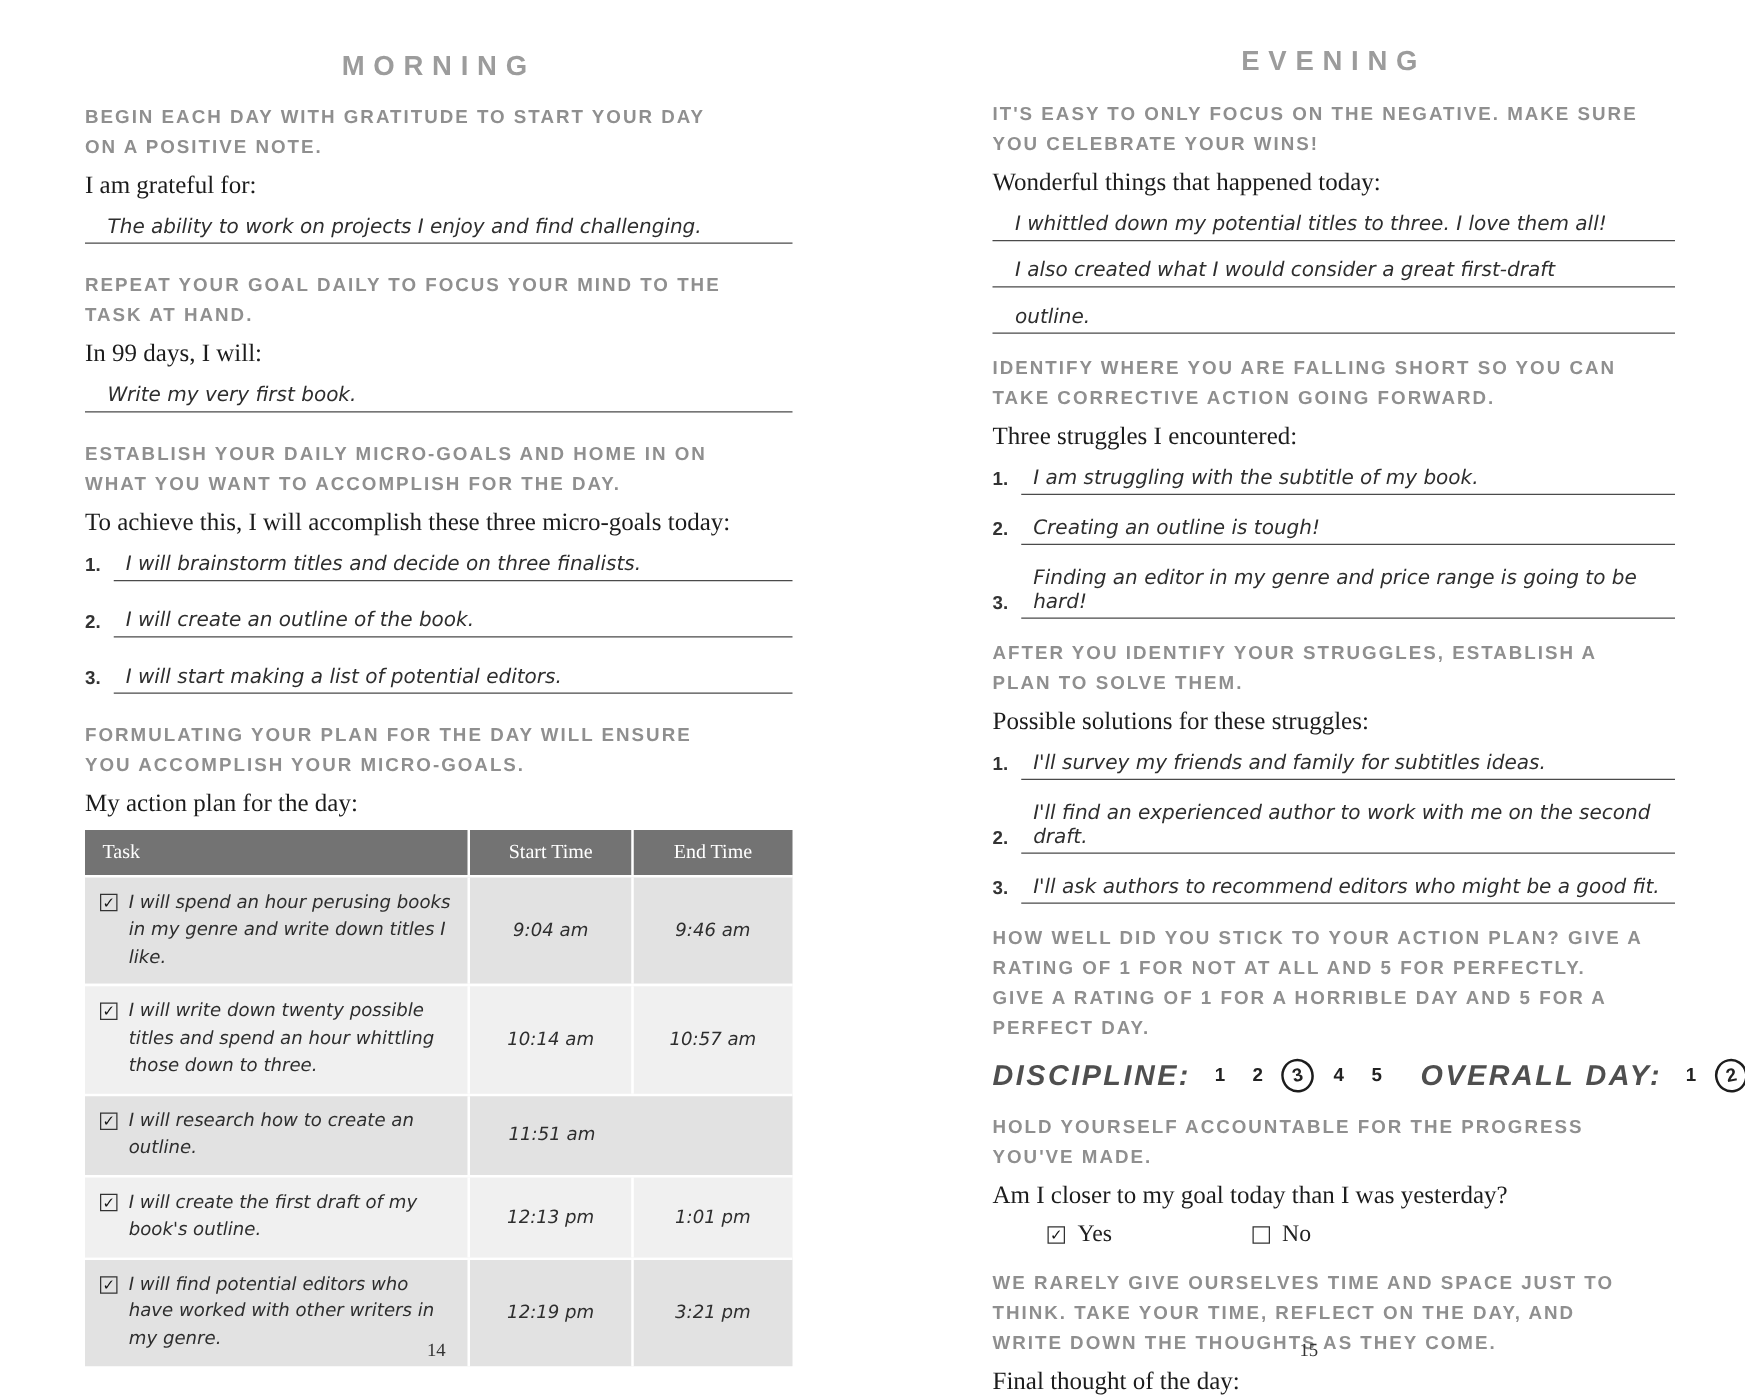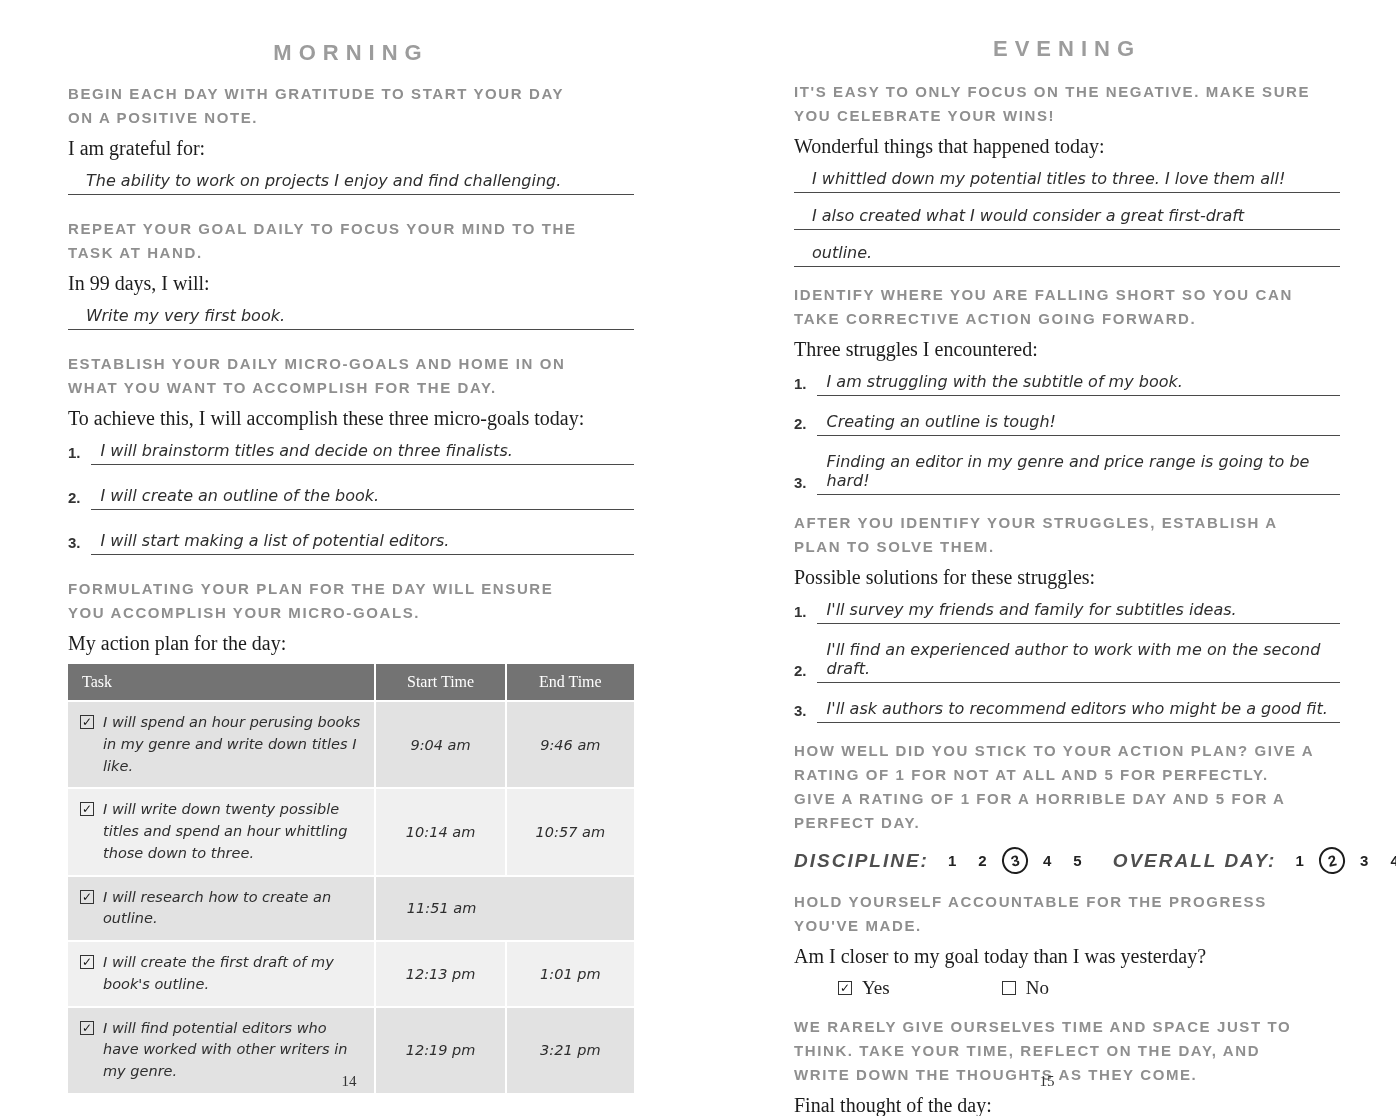--- a/index.html
+++ b/index.html
@@ -88,21 +88,21 @@
     flex: 0 0 auto; width: 14px; height: 14px;
     border: 1.5px solid #333; font-family: "DejaVu Sans", sans-serif;
     font-style: normal; font-size: 12px; line-height: 12px;
     text-align: center; color: #111; margin-top: 3px; background: transparent;
   }
 
   
   .ratings { display: flex; align-items: center; margin: 12px 0 8px; }
   .rlabel {
     font-family: "Liberation Sans", sans-serif; font-weight: 700; font-style: italic;
-    font-size: 19px; letter-spacing: 2px; color: #4f4f4f; margin-right: 8px; white-space: nowrap;
+    font-size: 23px; letter-spacing: 2px; color: #4f4f4f; margin-right: 8px; white-space: nowrap;
   }
   .rlabel.second { margin-left: 20px; }
   .rnum {
     font-family: "Liberation Sans", sans-serif; font-weight: 700;
     font-size: 15px; color: #222; margin: 0 4px; padding: 3px 7px;
   }
   .rnum.circled { border: 2px solid #1d1d1d; border-radius: 50%; transform: rotate(-12deg); }
 
   
   .yn-row { display: flex; gap: 112px; padding-left: 44px; margin: 6px 0 10px; }

